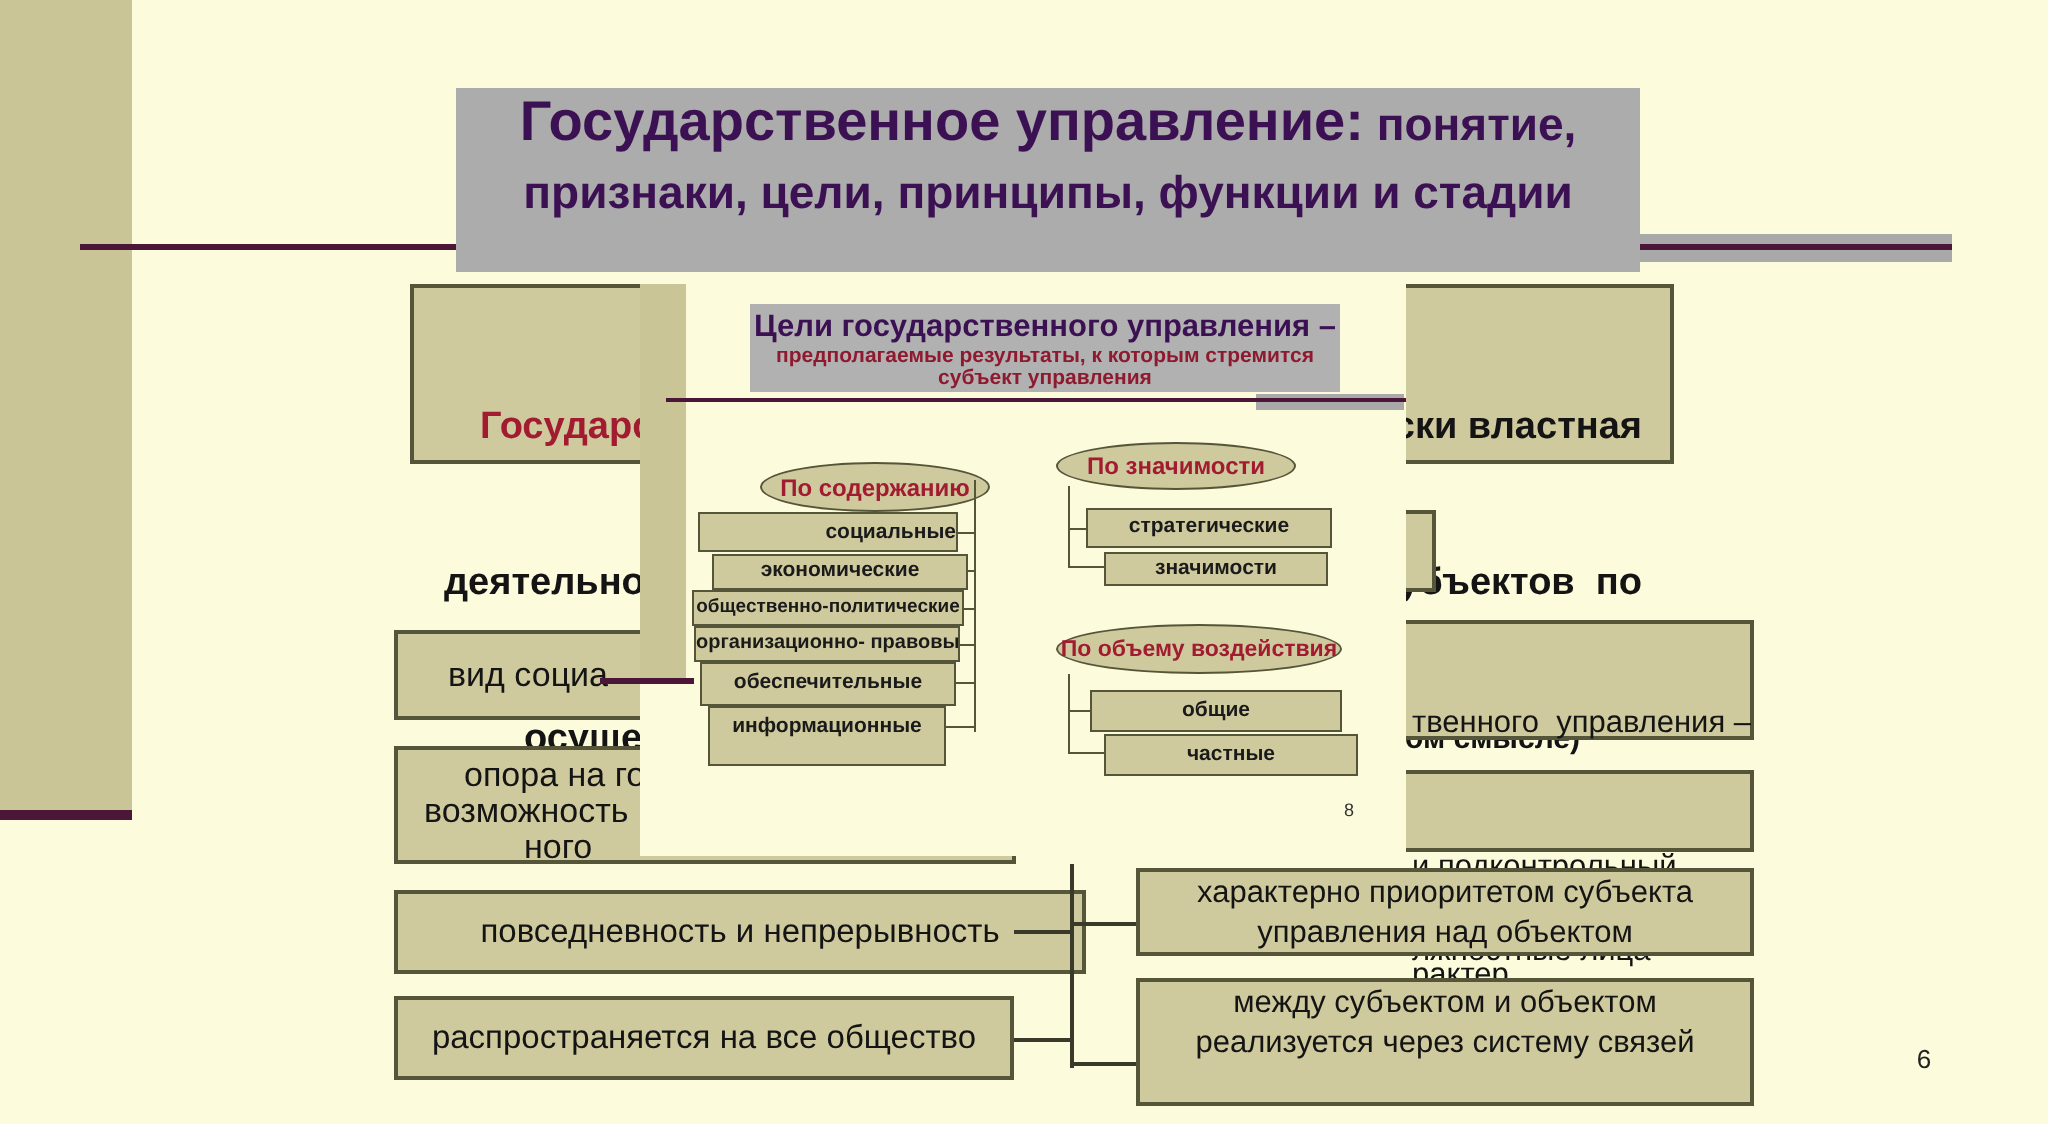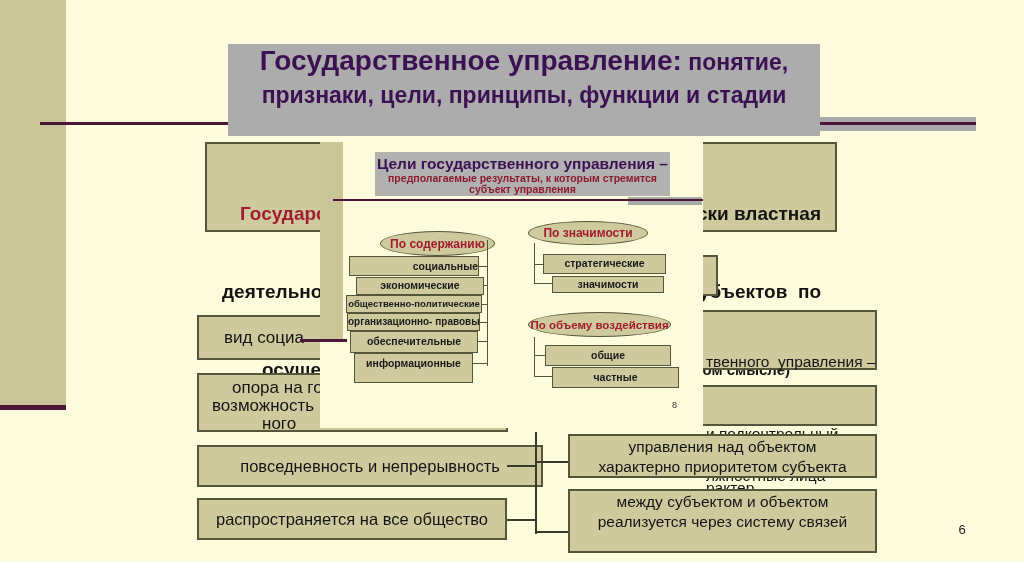--- a/index.html
+++ b/index.html
@@ -122,22 +122,22 @@
     <div>полномоченные им</div>
     <div>лжностные лица</div>
   </div>
 
   <div class="kbox podk-box">
     <div>и подконтрольный</div>
     <div>рактер</div>
   </div>
 
   <div class="kbox khar-box">
+    <div>характерно приоритетом субъекта</div>
     <div>управления над объектом</div>
-    <div>характерно приоритетом субъекта</div>
   </div>
 
   <div class="kbox uprv-box">
     <div>между субъектом и объектом</div>
     <div>реализуется через систему связей</div>
   </div>
 
   <div class="cline" style="left:507px;top:465px;width:30px;height:2px;"></div>
   <div class="cline" style="left:507px;top:519px;width:30px;height:2px;"></div>
   <div class="cline" style="left:535px;top:432px;width:2px;height:102px;"></div>

